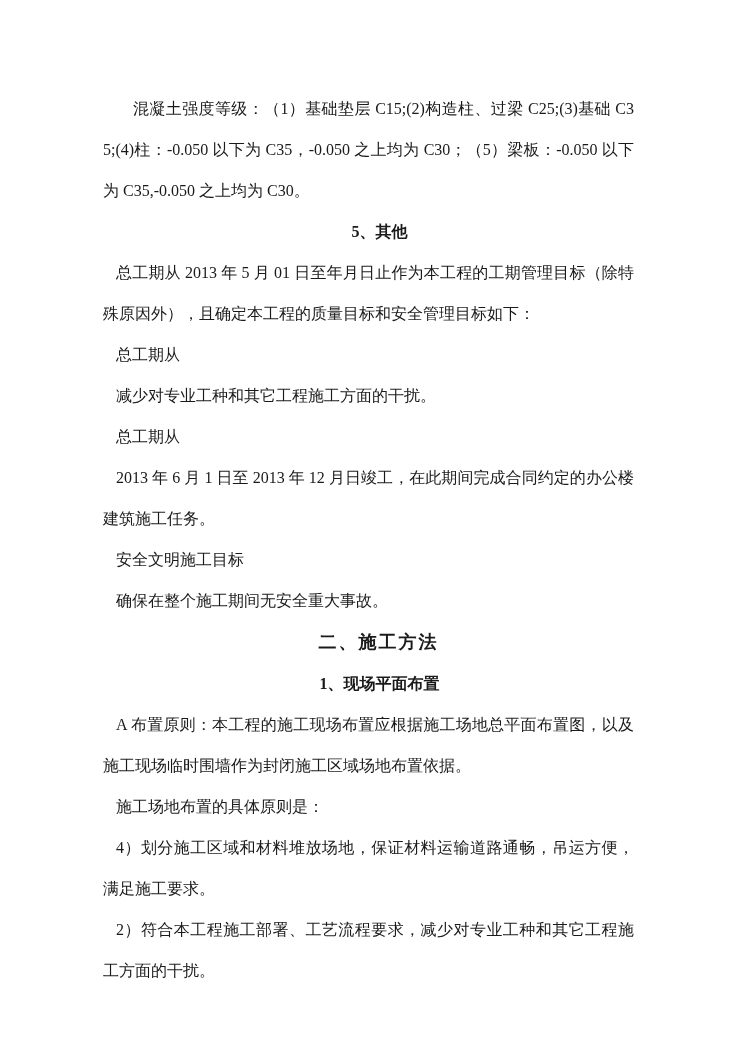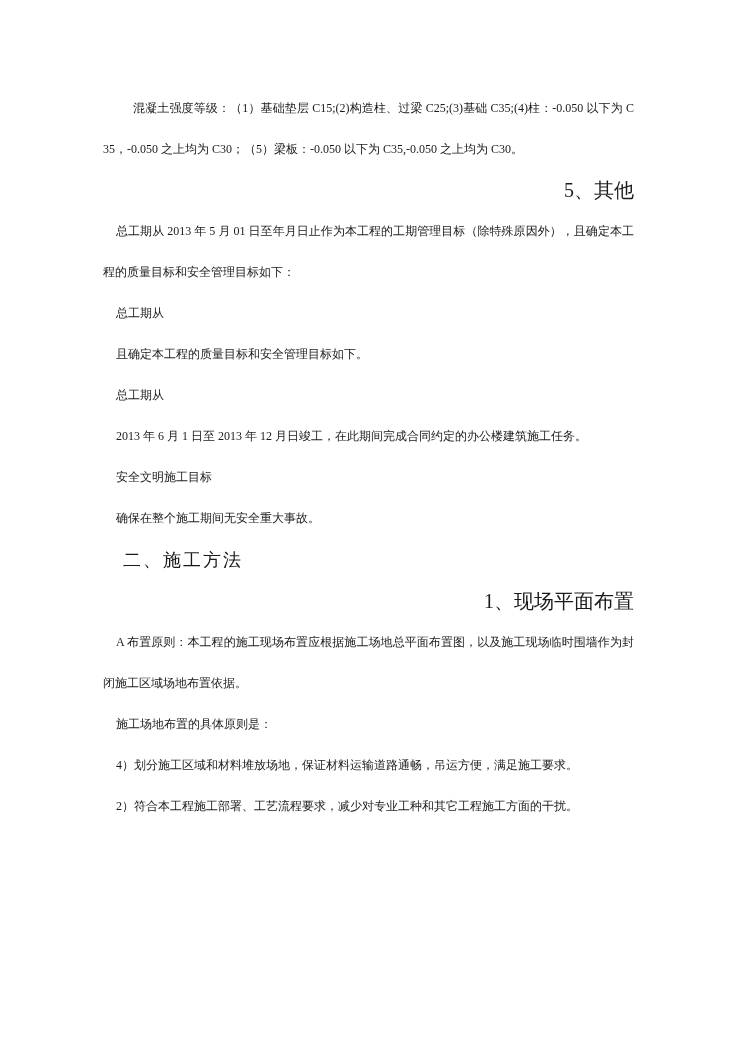--- a/index.html
+++ b/index.html
@@ -14,62 +14,62 @@
     margin: 0 auto;
     background: #ffffff;
     box-sizing: border-box;
     padding: 88px 110px 0 103px;
     font-family: "Liberation Serif", "DejaVu Serif", serif;
     color: #1a1a1a;
     overflow: hidden;
   }
   .para {
     margin: 0;
-    font-size: 12px;
+    font-size: 16px;
     line-height: 41px;
     font-weight: normal;
     text-align: justify;
     text-align-last: left;
     word-break: break-all;
   }
   .indent-2 { text-indent: 30px; }
   .indent-1 { text-indent: 13px; }
   .heading3 {
     margin: 0;
     padding-left: 22px;
-    font-size: 20px;
+    font-size: 16px;
     line-height: 41px;
-    font-weight: normal;
-    text-align: right;
+    font-weight: bold;
+    text-align: center;
   }
   .heading2 {
     margin: 0;
     padding-left: 20px;
     font-size: 18px;
     line-height: 42px;
-    font-weight: normal;
+    font-weight: bold;
     letter-spacing: 2px;
-    text-align: left;
+    text-align: center;
   }
   .bold-prefix { font-weight: normal; }
 </style>
 </head>
 <body>
 
 <div class="page">
 
   <p class="para indent-2">混凝土强度等级：（1）基础垫层 C15;(2)构造柱、过梁 C25;(3)基础 C35;(4)柱：-0.050 以下为 C35，-0.050 之上均为 C30；（5）梁板：-0.050 以下为 C35,-0.050 之上均为 C30。</p>
 
   <h3 class="heading3">5、其他</h3>
 
   <p class="para indent-1">总工期从 2013 年 5 月 01 日至年月日止作为本工程的工期管理目标（除特殊原因外），且确定本工程的质量目标和安全管理目标如下：</p>
 
   <p class="para indent-1">总工期从</p>
 
-  <p class="para indent-1">且确定本工程的质量目标和安全管理目标如下。</p>
+  <p class="para indent-1">减少对专业工种和其它工程施工方面的干扰。</p>
 
   <p class="para indent-1">总工期从</p>
 
   <p class="para indent-1">2013 年 6 月 1 日至 2013 年 12 月日竣工，在此期间完成合同约定的办公楼建筑施工任务。</p>
 
   <p class="para indent-1">安全文明施工目标</p>
 
   <p class="para indent-1">确保在整个施工期间无安全重大事故。</p>
 
   <h2 class="heading2">二、施工方法</h2>

